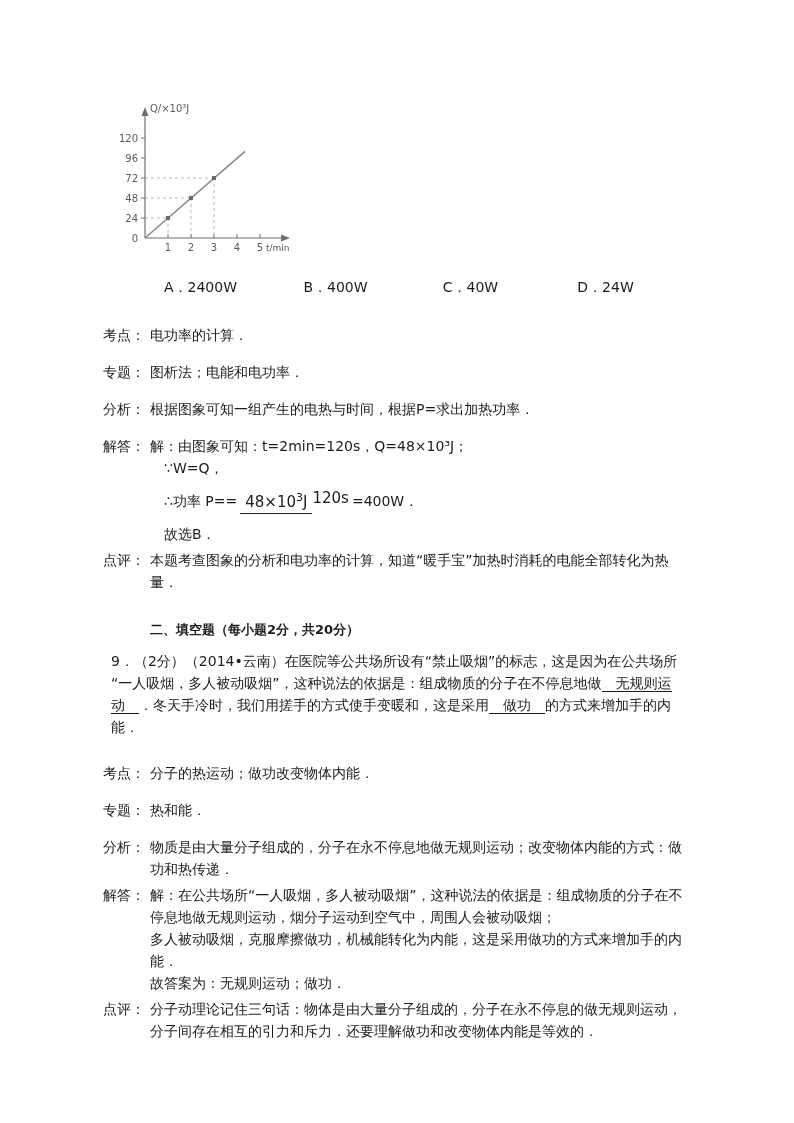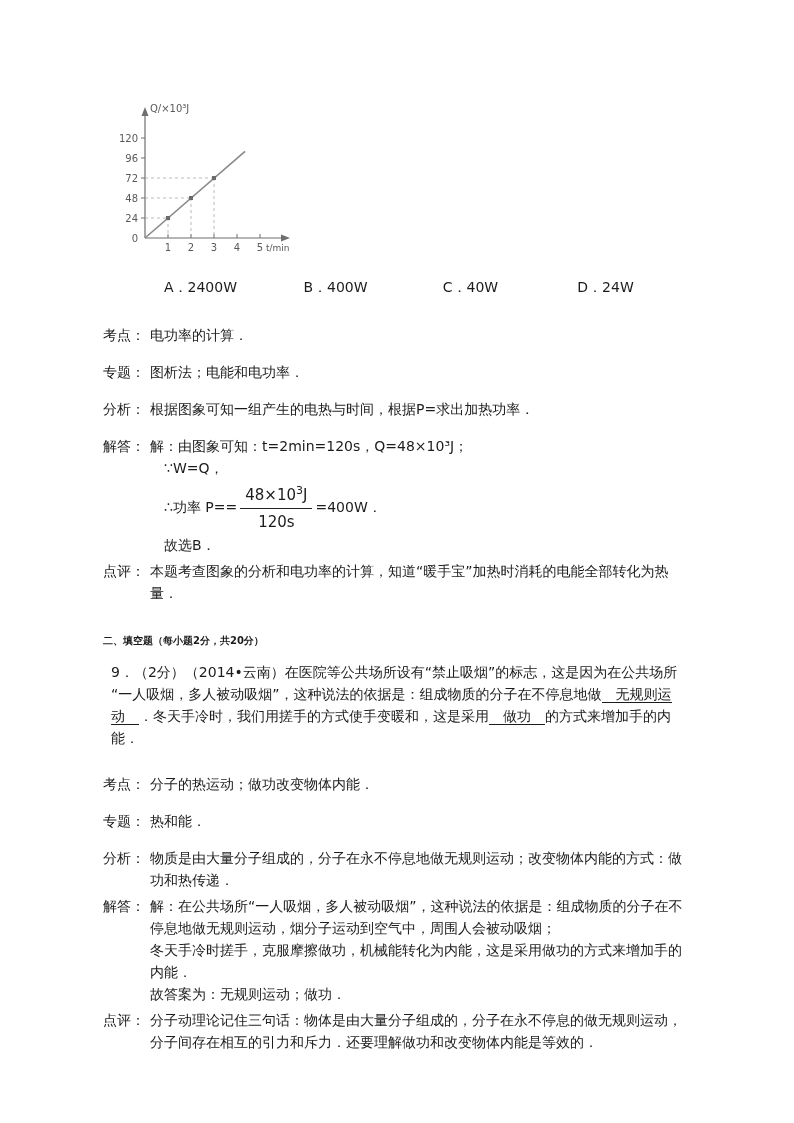--- a/index.html
+++ b/index.html
@@ -18,25 +18,25 @@
   .chart-wrap{margin-left:6px;margin-bottom:6px;}
   .options-row{display:flex;margin-bottom:26px;text-align:center;}
   .option{width:135px;margin-left:0;white-space:nowrap;}
   .option:first-child{margin-left:30px;}
   .row{display:flex;margin-bottom:15px;}
   .row.tight{margin-bottom:4px;}
   .row .lab{flex:0 0 47px;white-space:nowrap;}
   .row .content{flex:1;}
   .sub-line{padding-left:14px;}
   .formula-line{display:flex;align-items:center;min-height:44px;padding-left:14px;}
-  .frac{display:inline-flex;flex-direction:column;text-align:center;margin:0 3px;font-size:15px;line-height:24px;align-items:center;}
+  .frac{display:inline-flex;text-align:center;margin:0 3px;font-size:15px;line-height:19px;}
   .frac .num{border-bottom:1.5px solid #222;padding:0 5px 1px;}
   .frac .den{padding-top:1px;}
   .frac sup{font-size:11px;}
-  .section-heading{font-weight:bold;font-size:10px;margin-bottom:9px;margin-top:26px;}
+  .section-heading{font-weight:bold;font-size:13px;margin-bottom:9px;margin-top:26px;margin-left:47px;}
   .question-para{margin-bottom:24px;margin-left:8px;}
   .blank{border-bottom:1px solid #1c1c1c;padding:0 14px;}
   .last{margin-bottom:0;}
 </style>
 </head>
 <body>
 
 <div class="page">
 
   <div class="chart-wrap">
@@ -143,21 +143,21 @@
 
   <div class="row tight">
     <span class="lab">分析：</span>
     <span class="content">物质是由大量分子组成的，分子在永不停息地做无规则运动；改变物体内能的方式：做功和热传递．</span>
   </div>
 
   <div class="row tight">
     <span class="lab">解答：</span>
     <div class="content">
       <div>解：在公共场所“一人吸烟，多人被动吸烟”，这种说法的依据是：组成物质的分子在不停息地做无规则运动，烟分子运动到空气中，周围人会被动吸烟；</div>
-      <div>冬天手冷时搓手，克服摩擦做功，机械能转化为内能，这是采用做功的方式来增加手的内能．</div>
+      <div>多人被动吸烟，克服摩擦做功，机械能转化为内能，这是采用做功的方式来增加手的内能．</div>
       <div>故答案为：无规则运动；做功．</div>
     </div>
   </div>
 
   <div class="row last">
     <span class="lab">点评：</span>
     <span class="content">分子动理论记住三句话：物体是由大量分子组成的，分子在永不停息的做无规则运动，分子间存在相互的引力和斥力．还要理解做功和改变物体内能是等效的．</span>
   </div>
 
 </div>

